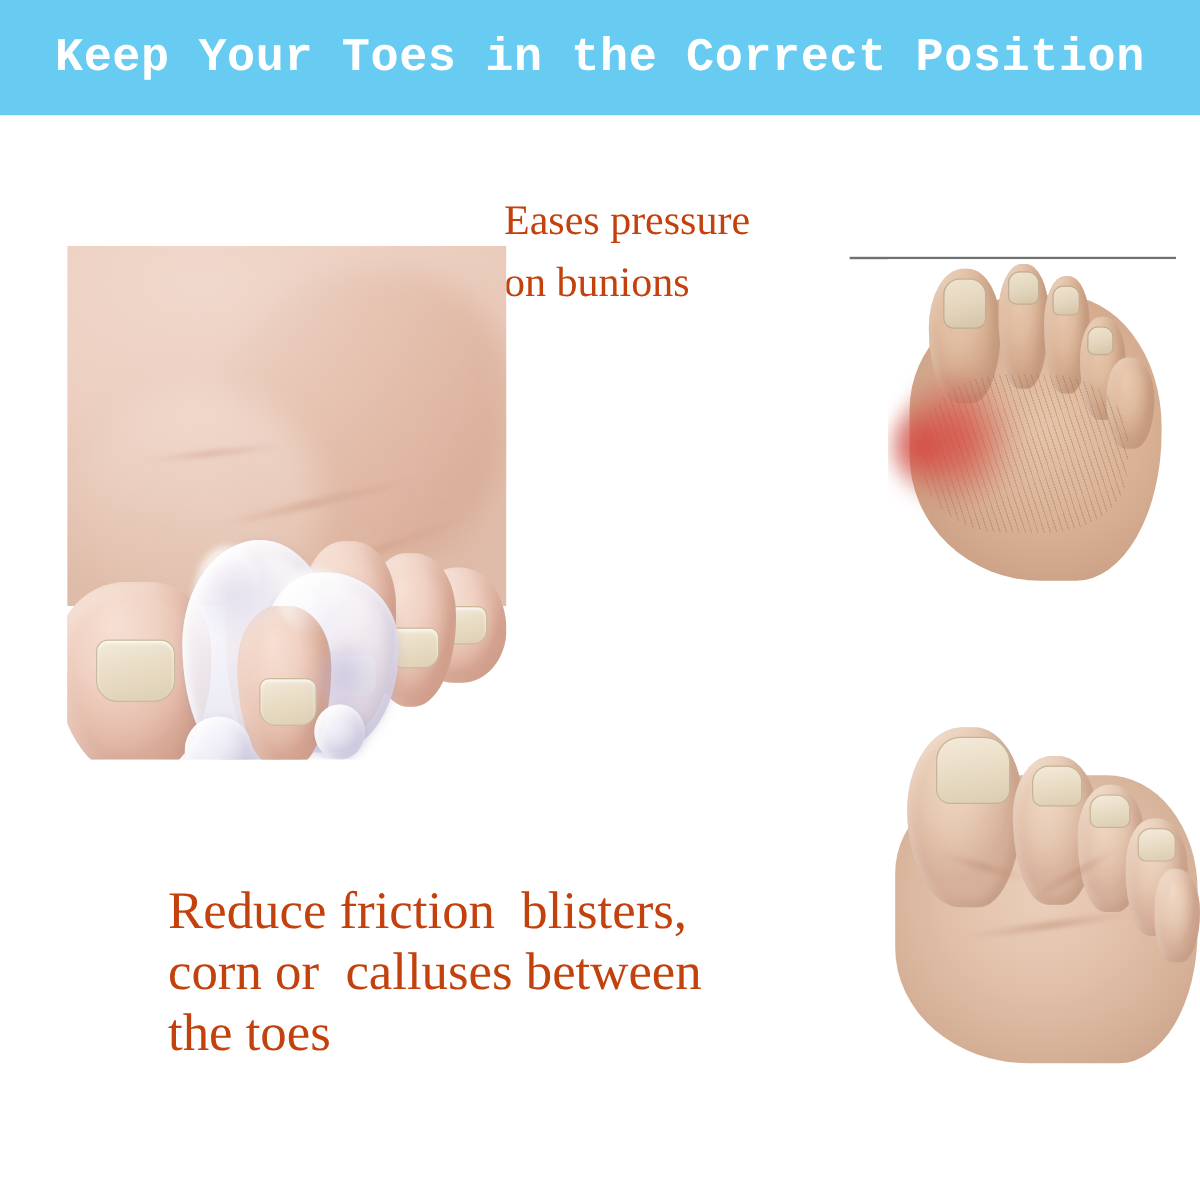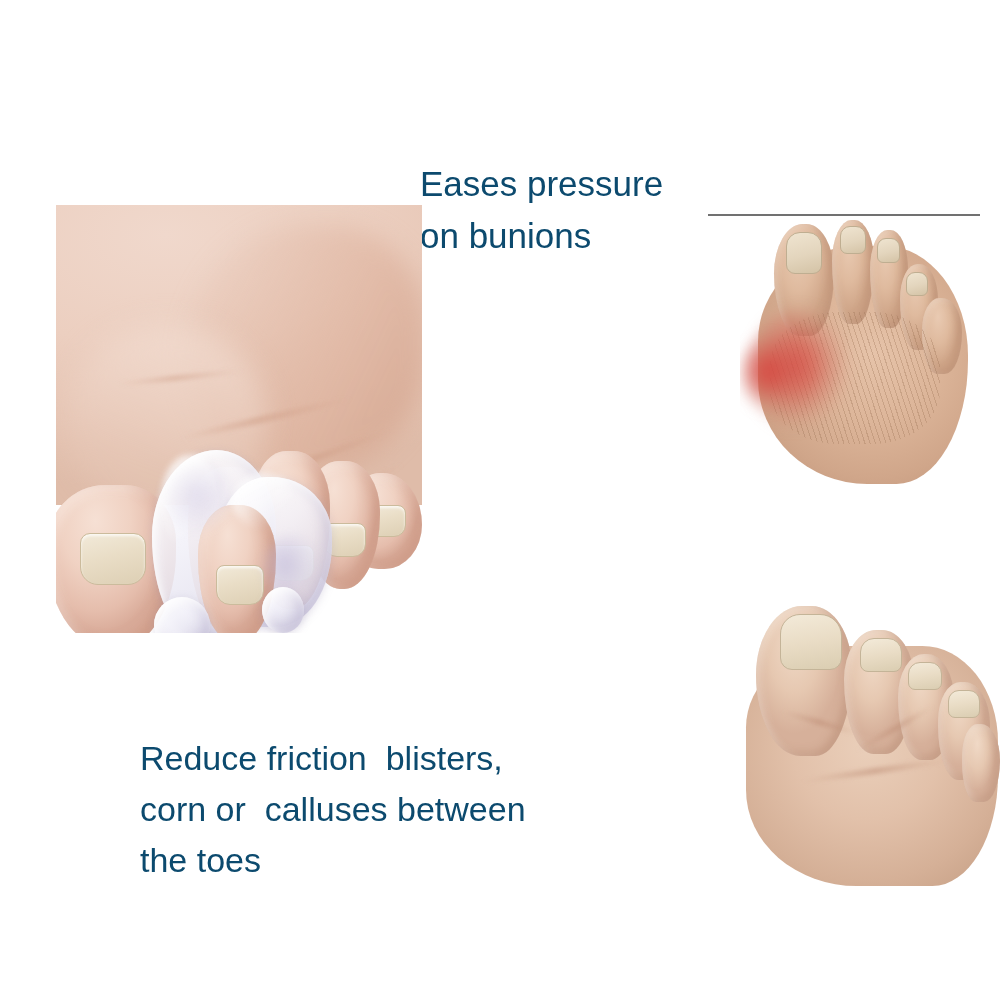--- a/index.html
+++ b/index.html
@@ -31,30 +31,30 @@
     font-size:39px;
     font-weight:bold;
     letter-spacing:0.5px;
     white-space:nowrap;
     text-align:center;
   }
 
   
   .feature-text {
     position:absolute;
-    color:#0c4a6e;
-    font-family:Liberation Sans, sans-serif;
+    color:#c2410c;
+    font-family:Liberation Serif, serif;
     font-size:35px;
     line-height:52px;
     white-space:pre;
     font-weight:normal;
   }
   #feature-1 { left:420px; top:158px; }
   #feature-2 { left:418px; top:460px; }
-  #feature-3 { left:140px; top:733px; font-size:34px; line-height:51px; }
+  #feature-3 { left:140px; top:733px; font-size:44px; line-height:51px; }
 
   
   #divider-rule {
     position:absolute;
     left:708px; top:214px;
     width:272px; height:2px;
     background:#717171;
   }
 
   
@@ -182,20 +182,23 @@
     background:linear-gradient(90deg, rgba(186,136,112,0) 0%, rgba(186,136,112,0.5) 50%, rgba(186,136,112,0) 100%);
     filter:blur(2px);
     border-radius:50%;
   }
 </style>
 </head>
 <body>
 
 <div id="stage">
 
+  <div id="header-banner">
+    <div id="header-title">Keep Your Toes in the Correct Position</div>
+  </div>
 
   <div id="divider-rule"></div>
 
   <div id="feature-1" class="feature-text">Eases pressure
 on bunions</div>
 
 
   <div id="feature-3" class="feature-text">Reduce friction  blisters,
 corn or  calluses between
 the toes</div>

